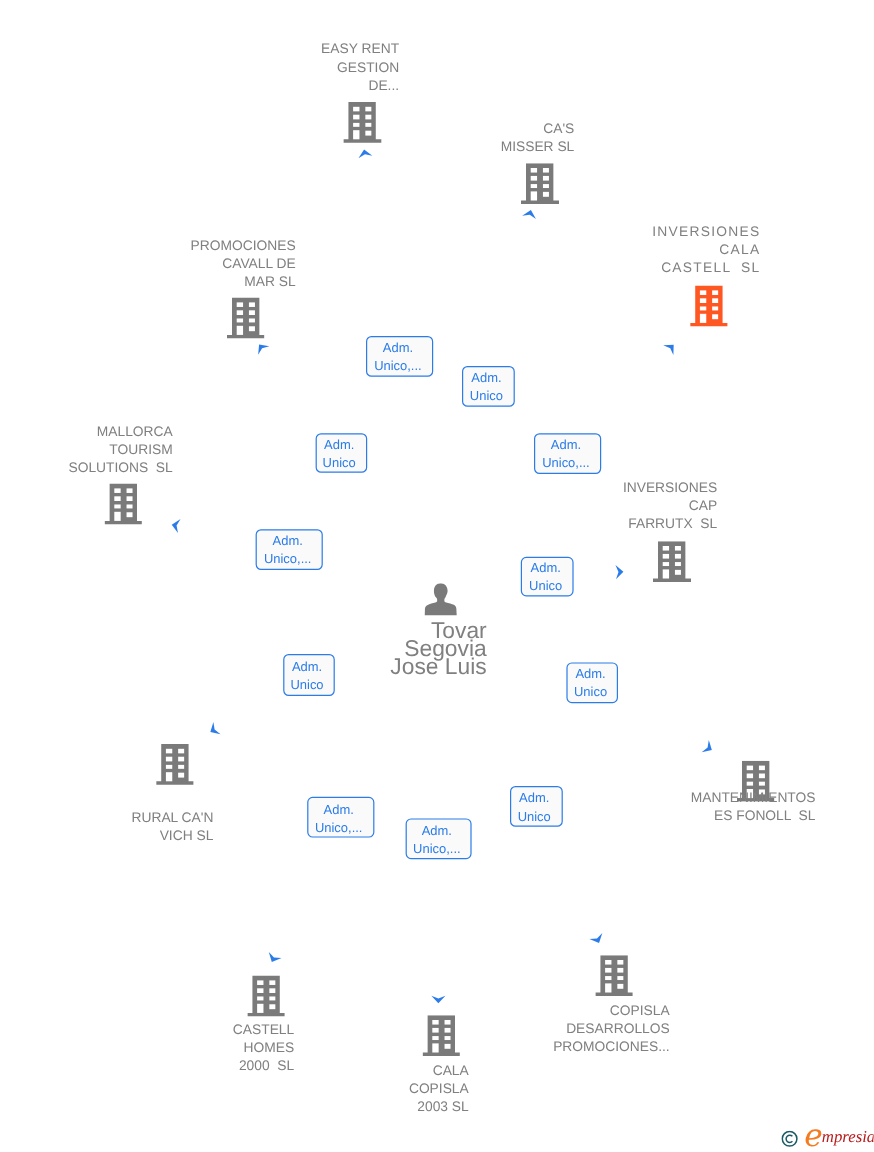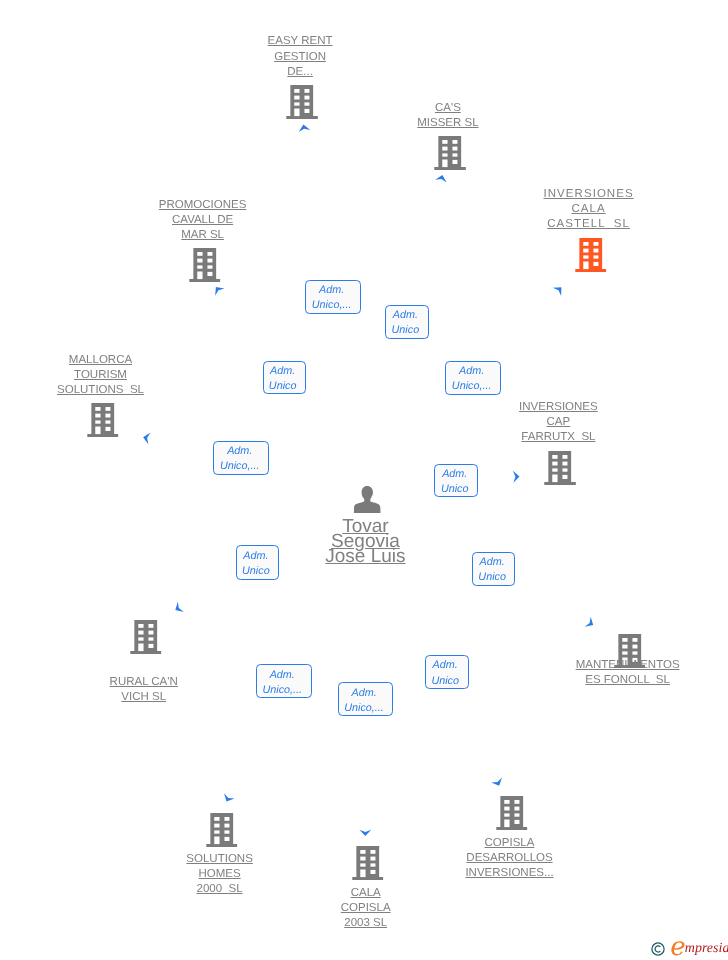--- a/index.html
+++ b/index.html
@@ -6,30 +6,30 @@
   html,body{margin:0;padding:0;background:#fff;}
   body{width:728px;height:960px;overflow:hidden;
        font-family:"Liberation Sans",sans-serif;
        -webkit-font-smoothing:antialiased;
        text-rendering:geometricPrecision;}
   #canvas{position:relative;width:728px;height:960px;background:#fff;}
   #edges{position:absolute;left:0;top:0;}
   .node{position:absolute;}
   .node .ico{position:absolute;left:50%;top:0;transform:translateX(-50%);display:block;}
   .node .lbl{position:absolute;left:50%;transform:translateX(-50%);
-             white-space:pre;text-align:center;color:#808080;
-             font-size:11.5px;line-height:15.1px;text-decoration:underline;}
+             white-space:pre;text-align:right;color:#808080;
+             font-size:11.5px;line-height:15.1px;}
   .node.hl .lbl{color:#808080;letter-spacing:1.05px;}
   .node.center .lbl{font-size:19px;line-height:15.05px;}
   .elabel{position:absolute;box-sizing:border-box;
           border:1px solid #2B7CE9;border-radius:4.5px;
           background:#fafafa;color:#2B7CE9;
           font-size:10.8px;line-height:15.1px;text-align:center;
           display:flex;flex-direction:column;justify-content:center;
-          padding-top:2.6px;padding-right:3px;white-space:nowrap;font-style:italic;}
+          padding-top:2.6px;padding-right:3px;white-space:nowrap;}
   .wm{position:absolute;left:650px;top:938px;white-space:nowrap;height:20px;}
   .wm-c{position:absolute;left:0.6px;top:3.8px;}
   .wm-e{position:absolute;left:20.3px;top:-4.5px;color:#F47B20;
         font-family:"DejaVu Serif",serif;font-style:italic;font-size:26px;line-height:26px;}
   .wm-r{position:absolute;left:34.8px;top:4.2px;color:#b91c1c;
         font-family:"Liberation Serif",serif;font-style:italic;font-size:14px;line-height:14px;}
 </style>
 </head>
 <body>
 
@@ -199,21 +199,21 @@
           <rect x="8.1" y="4.0" width="5.3" height="3.8"></rect>
           <rect x="18.3" y="4.0" width="5.0" height="3.8"></rect>
           <rect x="8.1" y="10.6" width="5.3" height="3.9"></rect>
           <rect x="18.3" y="10.6" width="5.0" height="3.9"></rect>
           <rect x="8.1" y="17.4" width="5.3" height="3.3"></rect>
           <rect x="18.3" y="17.4" width="5.0" height="3.3"></rect>
           <rect x="8.1" y="23.5" width="5.3" height="7.6"></rect>
           <rect x="18.3" y="23.9" width="5.0" height="4.1"></rect>
         </g>
       </svg>
-      <div class="lbl" style="top:39.30px;margin-left:-2px"><div>SOLUTIONS</div><div>HOMES</div><div>2000  SL</div></div>
+      <div class="lbl" style="top:39.30px;margin-left:-2px"><div>CASTELL</div><div>HOMES</div><div>2000  SL</div></div>
     </div>
     <div class="node" style="left:327.7px;top:845.9px;width:80px;">
       <svg class="ico" width="31.7" height="34.1" viewBox="0 0 31.7 34.1">
         <path fill="#7A7A7A" d="M4.2 0 H27.0 V31.1 H31.7 V34.1 H0 V31.1 H4.2 Z"></path>
         <g fill="#fff">
           <rect x="8.1" y="4.0" width="5.3" height="3.8"></rect>
           <rect x="18.3" y="4.0" width="5.0" height="3.8"></rect>
           <rect x="8.1" y="10.6" width="5.3" height="3.9"></rect>
           <rect x="18.3" y="10.6" width="5.0" height="3.9"></rect>
           <rect x="8.1" y="17.4" width="5.3" height="3.3"></rect>
@@ -231,21 +231,21 @@
           <rect x="8.1" y="4.0" width="5.3" height="3.8"></rect>
           <rect x="18.3" y="4.0" width="5.0" height="3.8"></rect>
           <rect x="8.1" y="10.6" width="5.3" height="3.9"></rect>
           <rect x="18.3" y="10.6" width="5.0" height="3.9"></rect>
           <rect x="8.1" y="17.4" width="5.3" height="3.3"></rect>
           <rect x="18.3" y="17.4" width="5.0" height="3.3"></rect>
           <rect x="8.1" y="23.5" width="5.3" height="7.6"></rect>
           <rect x="18.3" y="23.9" width="5.0" height="4.1"></rect>
         </g>
       </svg>
-      <div class="lbl" style="top:39.50px;margin-left:-2px"><div>COPISLA</div><div>DESARROLLOS</div><div>INVERSIONES...</div></div>
+      <div class="lbl" style="top:39.50px;margin-left:-2px"><div>COPISLA</div><div>DESARROLLOS</div><div>PROMOCIONES...</div></div>
     </div>
     <div class="node center" style="left:327.45px;top:485.9px;width:80px;">
       <svg class="ico" width="26.5" height="27" viewBox="0 0 26.5 27">
         <path fill="#7A7A7A" d="M13.45 0C10.15 0 7.85 2.55 7.85 6.45c0 2.25 .70 4.35 1.85 5.55.55 .58 .85 1.05 .85 1.75v1.05c0 .55-.45 .95-1.55 1.25-1.85 .5-4.90 1.15-6.35 2.05C1.05 18.85 .45 19.9 .32 21.3L0 27h26.9l-.32-5.7c-.13-1.4-.73-2.45-2.13-3.25-1.45-.9-4.5-1.55-6.35-2.05-1.1-.3-1.55-.7-1.55-1.25v-1.05c0-.7 .3-1.17 .85-1.751.15-1.2 1.85-3.3 1.85-5.55C19.25 2.55 16.75 0 13.45 0z"></path>
       </svg>
       <div class="lbl" style="top:32.70px;margin-left:-2px"><div>Tovar</div><div>Segovia</div><div>Jose Luis</div></div>
     </div>
     <div class="elabel" style="left:305.4px;top:279.9px;width:55.4px;height:34.2px;">
       <div>Adm.</div>
       <div>Unico,...</div>

